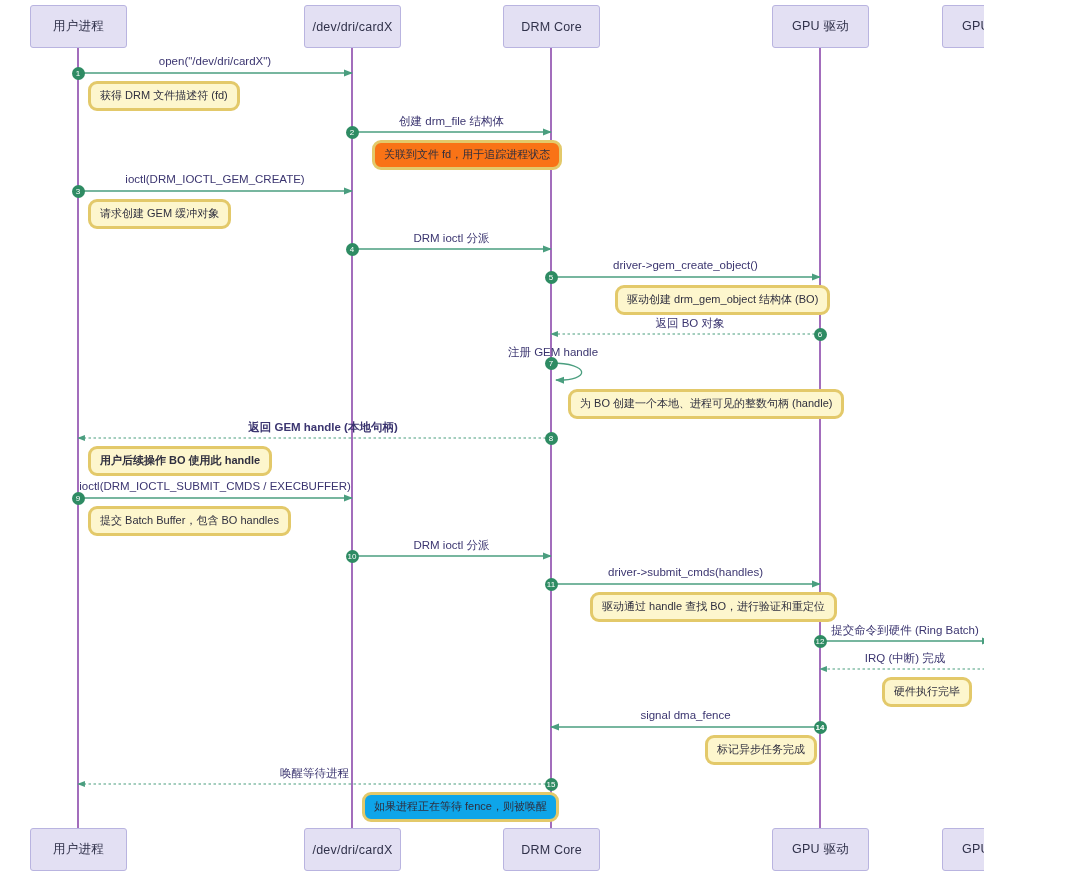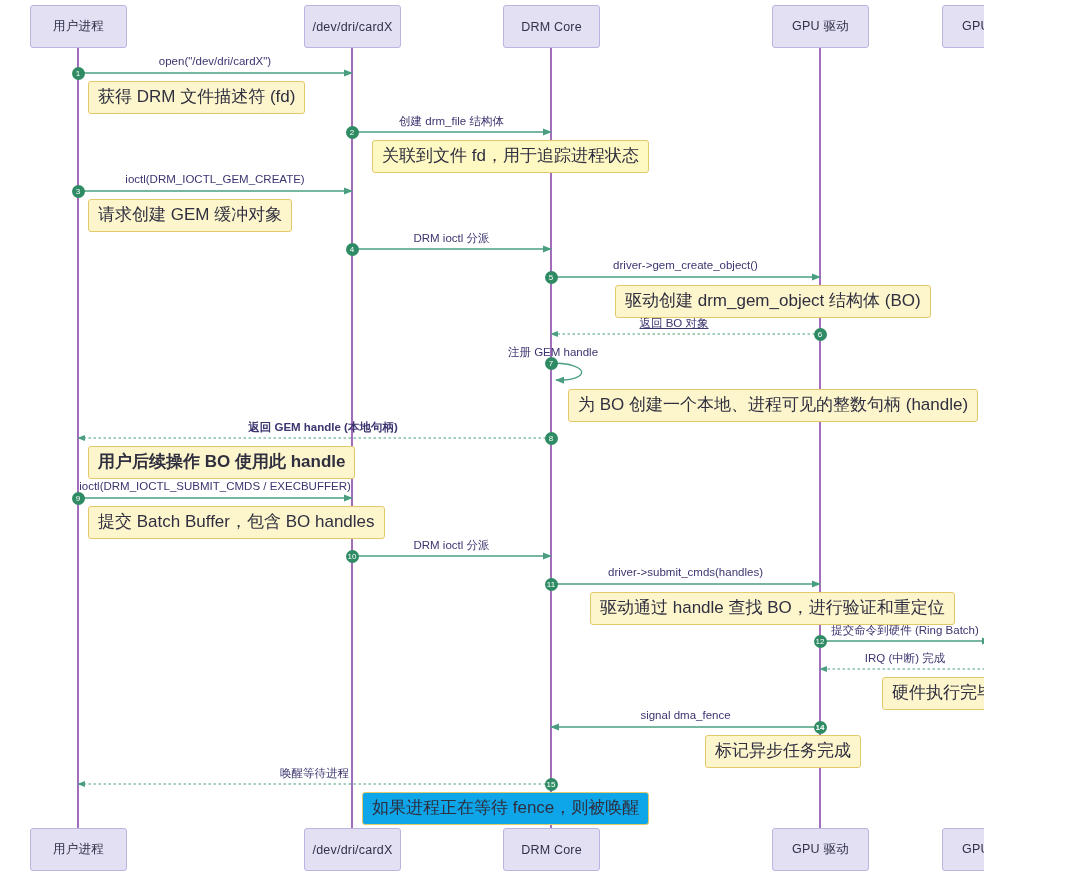--- a/index.html
+++ b/index.html
@@ -42,23 +42,23 @@
     transform: translateX(-50%);
     font-size: 11.5px;
     color: #3b3570;
     white-space: nowrap;
     text-align: center;
   }
   .note-box {
     position: absolute;
     box-sizing: border-box;
     background: #fdf6cd;
-    border: 1px solid #a16207;
-    border-radius: 3px;
-    font-size: 17px;
+    border: 3px solid #a16207;
+    border-radius: 9px;
+    font-size: 11px;
     color: #2f2f3f;
     padding: 5px 9px 6px 9px;
     white-space: nowrap;
     line-height: 1.2;
   }
   .seq-num {
     position: absolute;
     width: 13px;
     height: 13px;
     margin-left: -6.5px;
@@ -150,21 +150,21 @@
       <div class="msg-label" style="left: 215px; top: 55px; color: rgb(59, 53, 112);">open("/dev/dri/cardX")</div>
       <div class="seq-num" style="left: 78px; top: 73px; background: rgb(46, 139, 99);">1</div>
       <div class="msg-label" style="left: 451.5px; top: 114px; color: rgb(59, 53, 112);">创建 drm_file 结构体</div>
       <div class="seq-num" style="left: 352px; top: 132px; background: rgb(46, 139, 99);">2</div>
       <div class="msg-label" style="left: 215px; top: 173px; color: rgb(59, 53, 112);">ioctl(DRM_IOCTL_GEM_CREATE)</div>
       <div class="seq-num" style="left: 78px; top: 191px; background: rgb(46, 139, 99);">3</div>
       <div class="msg-label" style="left: 451.5px; top: 231px; color: rgb(59, 53, 112);">DRM ioctl 分派</div>
       <div class="seq-num" style="left: 352px; top: 249px; background: rgb(46, 139, 99);">4</div>
       <div class="msg-label" style="left: 685.5px; top: 259px; color: rgb(59, 53, 112);">driver-&gt;gem_create_object()</div>
       <div class="seq-num" style="left: 551px; top: 277px; background: rgb(46, 139, 99);">5</div>
-      <div class="msg-label" style="left: 674px; top: 316px; color: rgb(59, 53, 112); text-decoration: underline;">返回 BO 对象</div>
+      <div class="msg-label" style="left: 690px; top: 316px; color: rgb(59, 53, 112);">返回 BO 对象</div>
       <div class="seq-num" style="left: 820px; top: 334px; background: rgb(46, 139, 99);">6</div>
       <div class="msg-label" style="left: 553px; top: 345px; color: rgb(59, 53, 112);">注册 GEM handle</div>
       <div class="seq-num" style="left: 551px; top: 363px; background: rgb(46, 139, 99);">7</div>
       <div class="msg-label" style="left: 323px; top: 420px; color: rgb(59, 53, 112); font-weight: bold;">返回 GEM handle (本地句柄)</div>
       <div class="seq-num" style="left: 551px; top: 438px; background: rgb(46, 139, 99);">8</div>
       <div class="msg-label" style="left: 215px; top: 480px; color: rgb(59, 53, 112);">ioctl(DRM_IOCTL_SUBMIT_CMDS / EXECBUFFER)</div>
       <div class="seq-num" style="left: 78px; top: 498px; background: rgb(46, 139, 99);">9</div>
       <div class="msg-label" style="left: 451.5px; top: 538px; color: rgb(59, 53, 112);">DRM ioctl 分派</div>
       <div class="seq-num" style="left: 352px; top: 556px; background: rgb(46, 139, 99);">10</div>
       <div class="msg-label" style="left: 685.5px; top: 566px; color: rgb(59, 53, 112);">driver-&gt;submit_cmds(handles)</div>
@@ -173,21 +173,21 @@
       <div class="seq-num" style="left: 820px; top: 641px; background: rgb(46, 139, 99);">12</div>
       <div class="msg-label" style="left: 905px; top: 651px; color: rgb(59, 53, 112);">IRQ (中断) 完成</div>
       <div class="seq-num" style="left: 990px; top: 669px; background: rgb(46, 139, 99);">13</div>
       <div class="msg-label" style="left: 685.5px; top: 709px; color: rgb(59, 53, 112);">signal dma_fence</div>
       <div class="seq-num" style="left: 820px; top: 727px; background: rgb(46, 139, 99); font-weight: bold;">14</div>
       <div class="msg-label" style="left: 314.5px; top: 766px; color: rgb(59, 53, 112);">唤醒等待进程</div>
       <div class="seq-num" style="left: 551px; top: 784px; background: rgb(46, 139, 99);">15</div>
     </div>
   <div id="notes-layer">
       <div class="note-box" style="left: 88px; top: 81px; background: rgb(253, 246, 205); border-color: rgb(227, 201, 106);">获得 DRM 文件描述符 (fd)</div>
-      <div class="note-box" style="left: 372px; top: 140px; background: #fef9c3; border-color: rgb(227, 201, 106);">关联到文件 fd，用于追踪进程状态</div>
+      <div class="note-box" style="left: 372px; top: 140px; background: #f97316; border-color: rgb(227, 201, 106);">关联到文件 fd，用于追踪进程状态</div>
       <div class="note-box" style="left: 88px; top: 199px; background: rgb(253, 246, 205); border-color: rgb(227, 201, 106);">请求创建 GEM 缓冲对象</div>
       <div class="note-box" style="left: 615px; top: 285px; background: rgb(253, 246, 205); border-color: rgb(227, 201, 106);">驱动创建 drm_gem_object 结构体 (BO)</div>
       <div class="note-box" style="left: 568px; top: 389px; background: rgb(253, 246, 205); border-color: rgb(227, 201, 106);">为 BO 创建一个本地、进程可见的整数句柄 (handle)</div>
       <div class="note-box" style="left: 88px; top: 446px; background: rgb(253, 246, 205); border-color: rgb(227, 201, 106); font-weight: bold;">用户后续操作 BO 使用此 handle</div>
       <div class="note-box" style="left: 88px; top: 506px; background: rgb(253, 246, 205); border-color: rgb(227, 201, 106);">提交 Batch Buffer，包含 BO handles</div>
       <div class="note-box" style="left: 590px; top: 592px; background: rgb(253, 246, 205); border-color: rgb(227, 201, 106);">驱动通过 handle 查找 BO，进行验证和重定位</div>
       <div class="note-box" style="left: 882px; top: 677px; background: rgb(253, 246, 205); border-color: rgb(227, 201, 106);">硬件执行完毕</div>
       <div class="note-box" style="left: 705px; top: 735px; background: rgb(253, 246, 205); border-color: rgb(227, 201, 106);">标记异步任务完成</div>
       <div class="note-box" style="left: 362px; top: 792px; background: #0ea5e9; border-color: rgb(227, 201, 106);">如果进程正在等待 fence，则被唤醒</div>
     </div>

